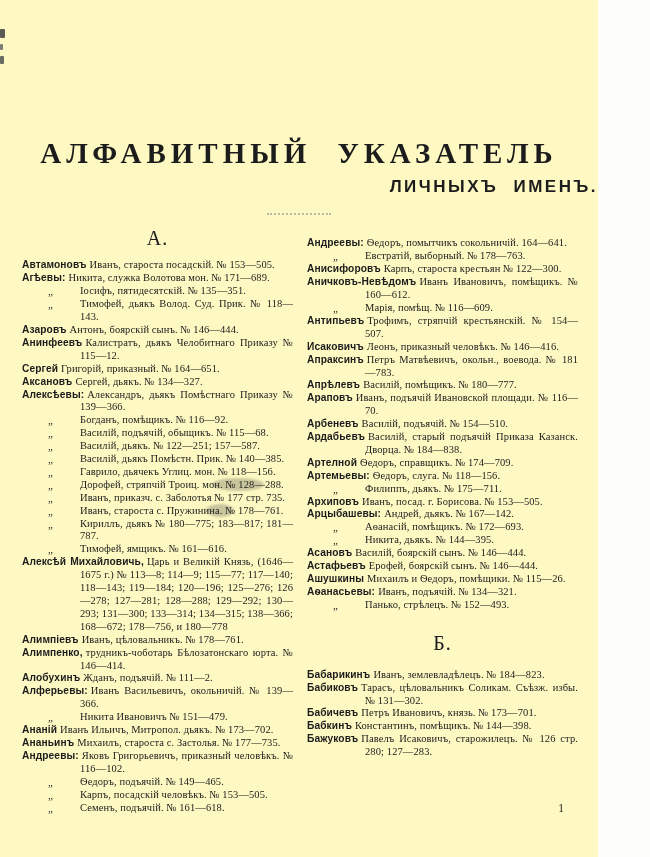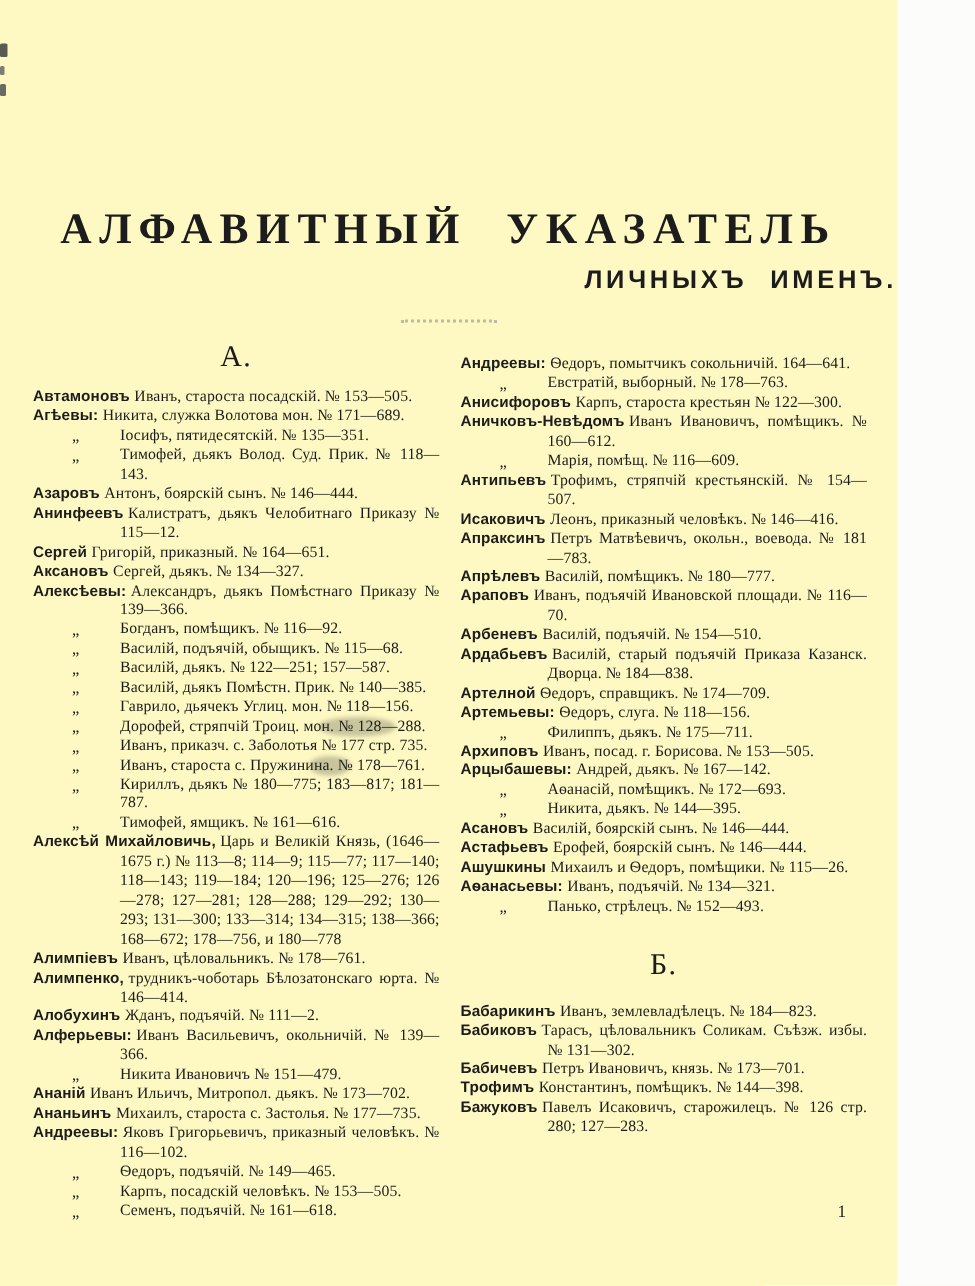--- a/index.html
+++ b/index.html
@@ -285,21 +285,21 @@
           <div class="entry">
     <span class="head">Бабарикинъ</span><span class="body">Иванъ, землевладѣлецъ. № 184—823.</span>
   </div>
           <div class="entry">
     <span class="head">Бабиковъ</span><span class="body">Тарасъ, цѣловальникъ Соликам. Съѣзж. избы. № 131—302.</span>
   </div>
           <div class="entry">
     <span class="head">Бабичевъ</span><span class="body">Петръ Ивановичъ, князь. № 173—701.</span>
   </div>
           <div class="entry">
-    <span class="head">Трофимъ</span><span class="body">Константинъ, помѣщикъ. № 144—398.</span>
+    <span class="head">Бабкинъ</span><span class="body">Константинъ, помѣщикъ. № 144—398.</span>
   </div>
           <div class="entry">
     <span class="head">Бажуковъ</span><span class="body">Павелъ Исаковичъ, старожилецъ. № 126 стр. 280; 127—283.</span>
   </div>
         </div>
     </div>
   </div>
 
   <div class="smudge s1"></div>
   <div class="smudge s2"></div>

